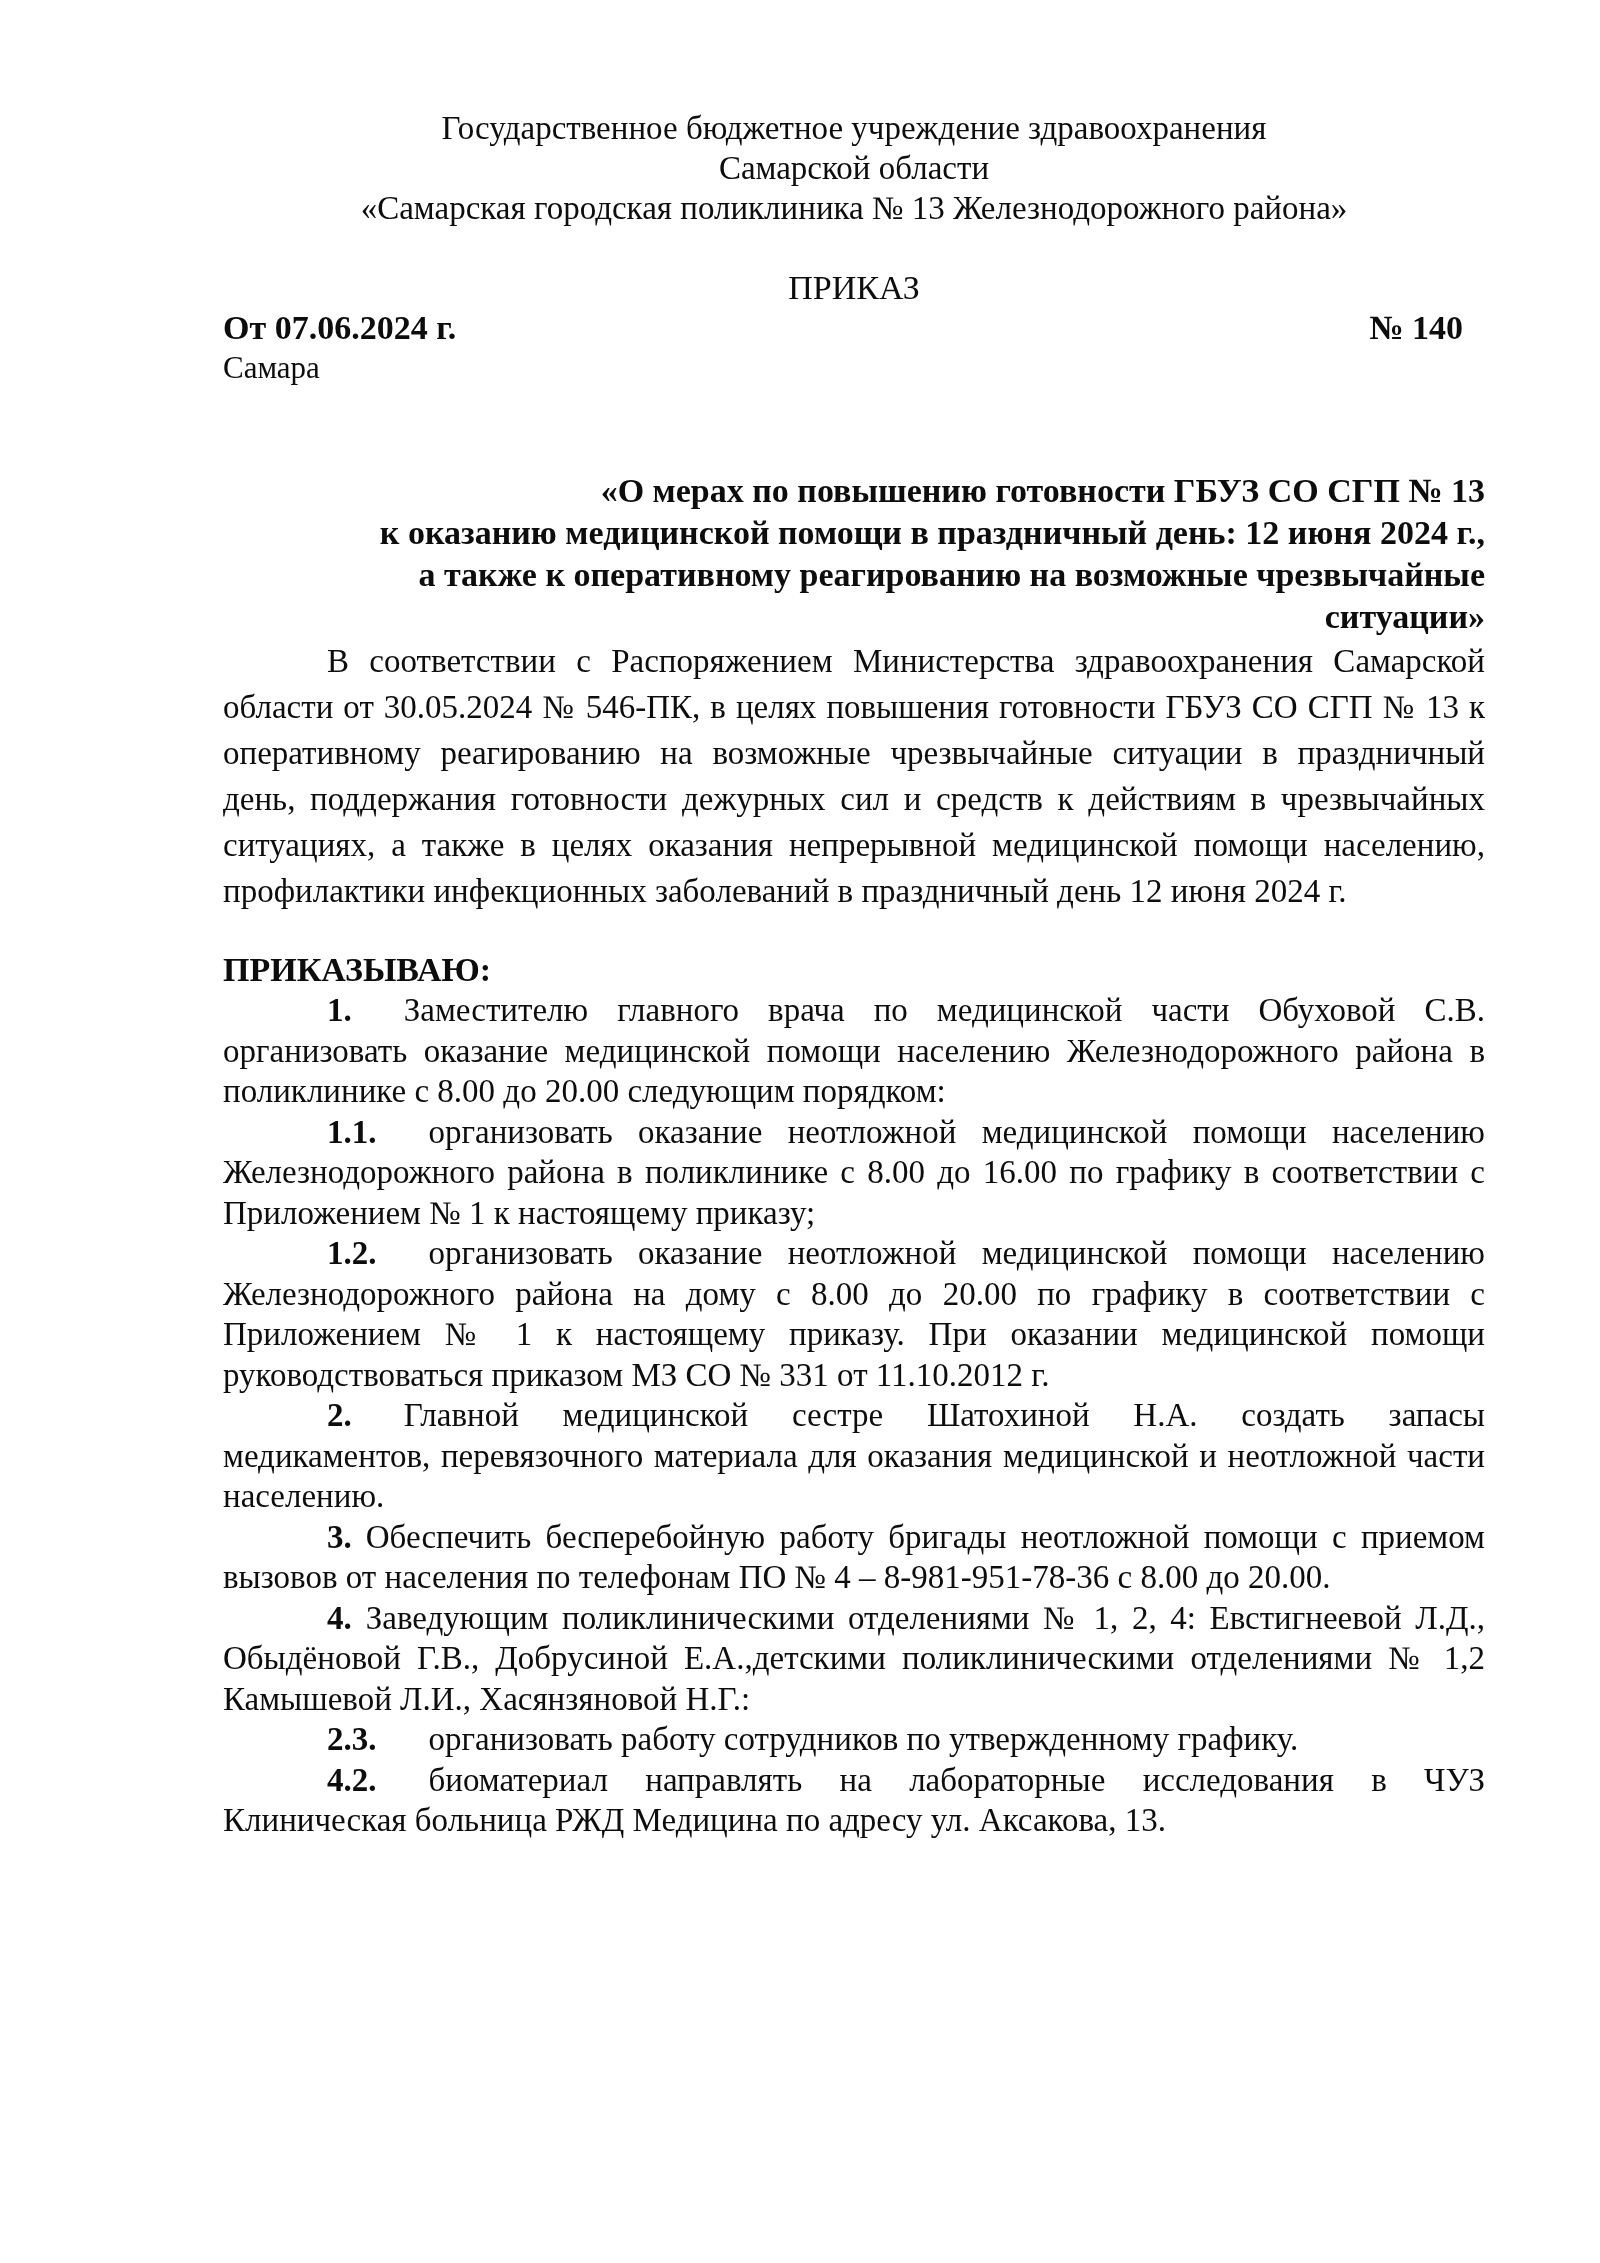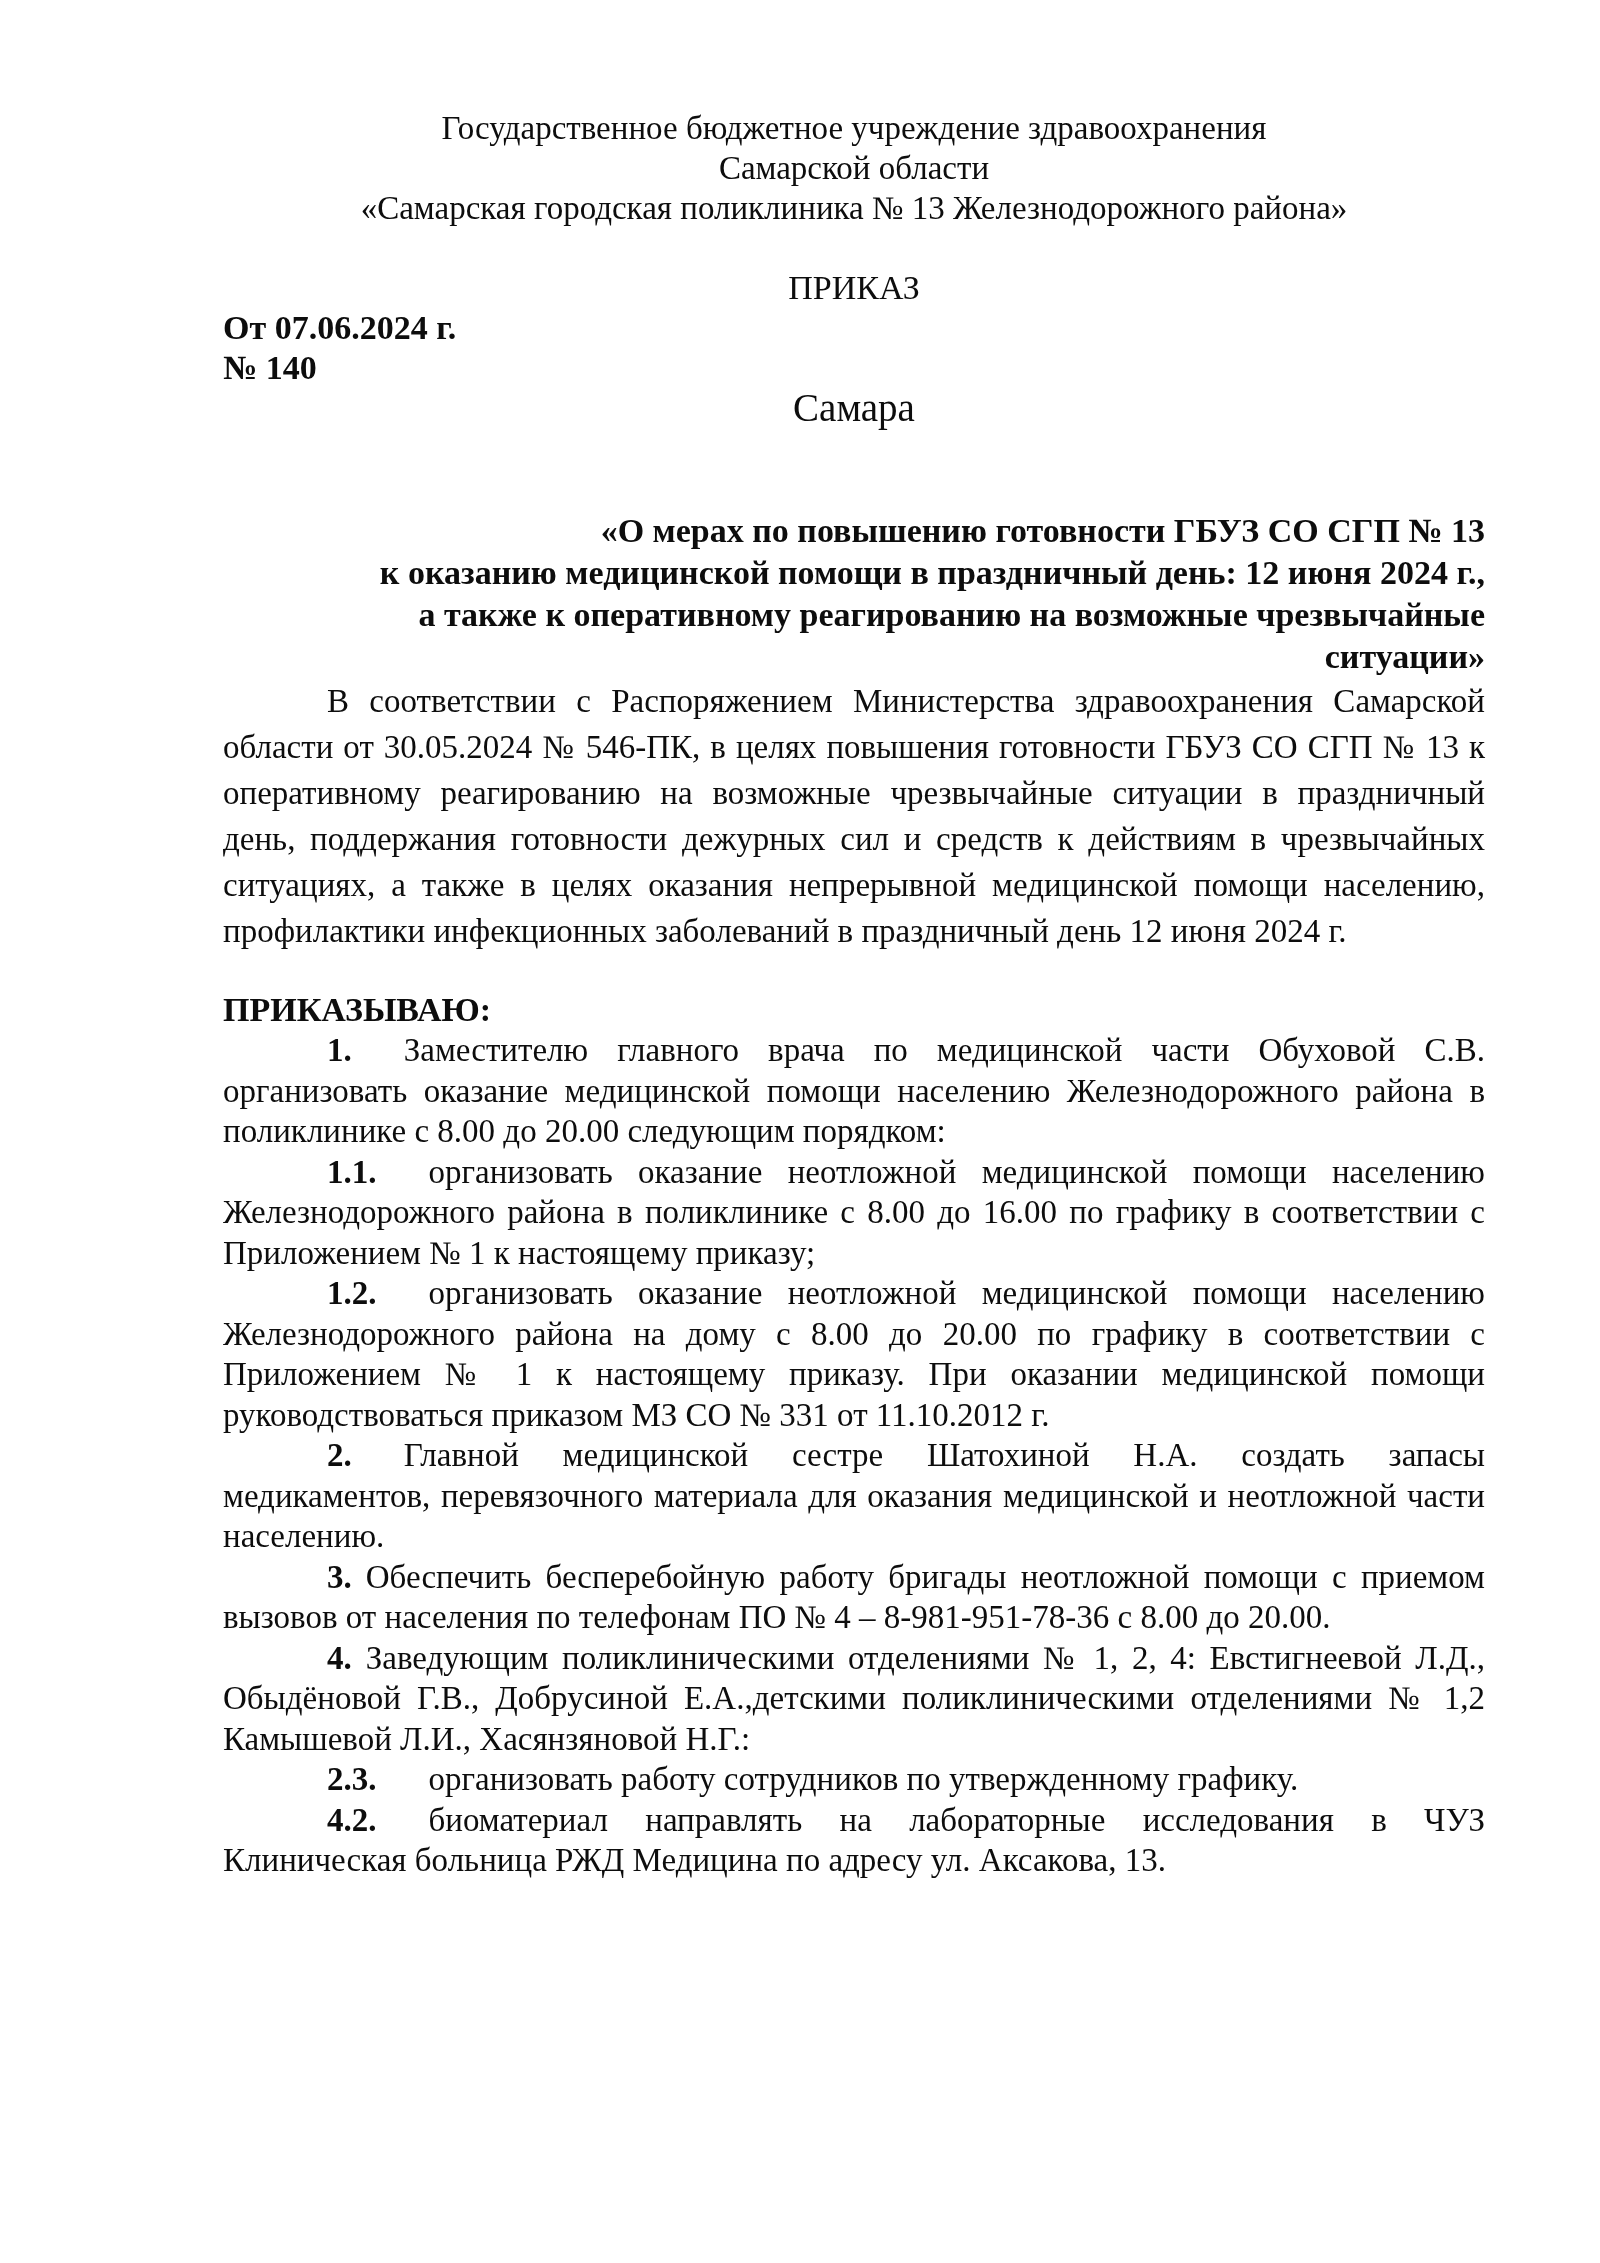--- a/index.html
+++ b/index.html
@@ -36,26 +36,24 @@
     font-size: 34px;
     line-height: 40px;
   }
   .date-row {
     display: flex;
     justify-content: space-between;
     align-items: baseline;
     font-weight: bold;
     font-size: 34px;
     line-height: 40px;
-    flex-direction: column;
   }
   .order-number { padding-right: 22px; }
   .city {
-    text-align: center;
-    font-size: 39px;
+    font-size: 31px;
     line-height: 40px;
   }
   .title {
     margin-top: 82px;
     text-align: right;
     font-weight: bold;
     font-size: 34px;
     line-height: 42px;
   }
   .intro {

